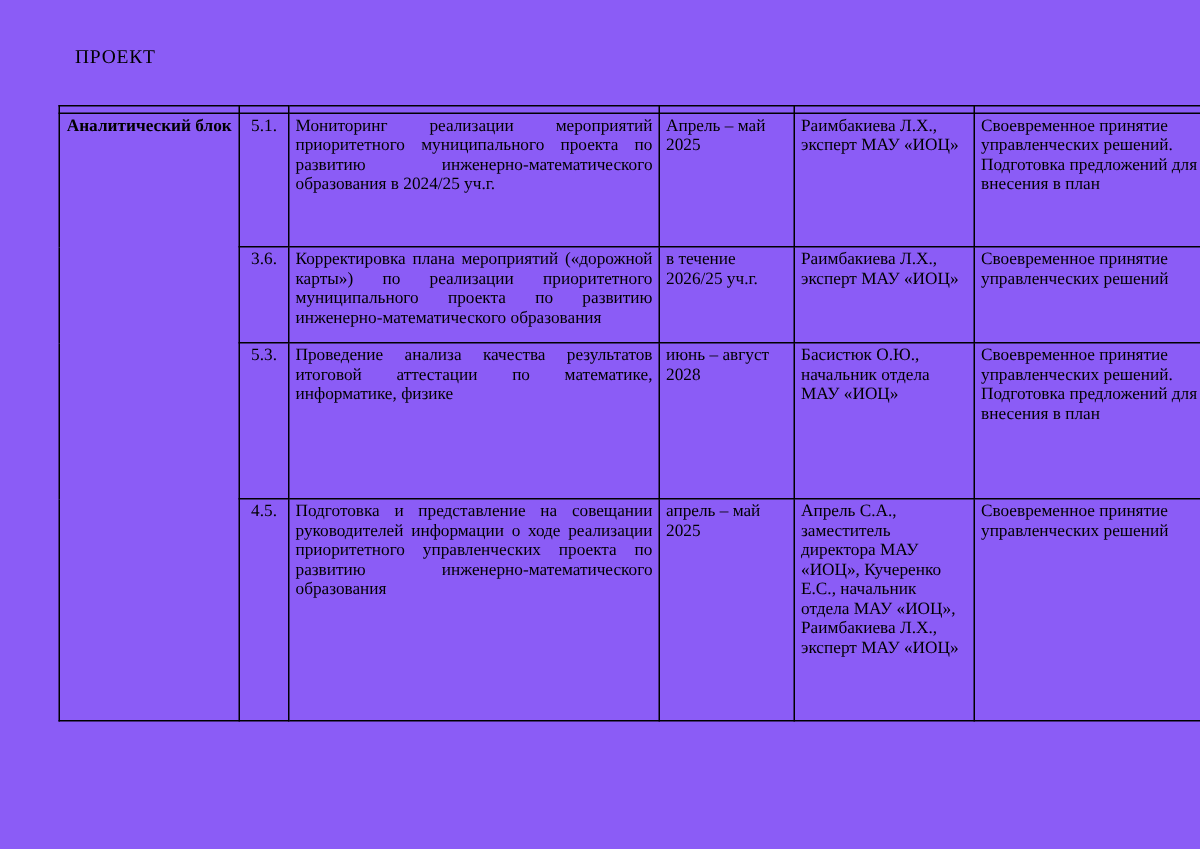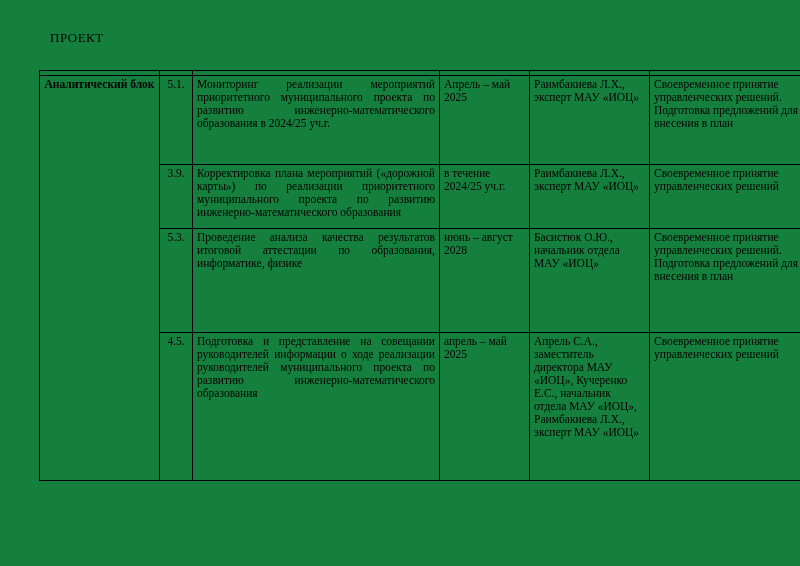--- a/index.html
+++ b/index.html
@@ -2,21 +2,21 @@
 <html><head>
 <meta charset="utf-8">
 <style>
   * { margin: 0; padding: 0; box-sizing: border-box; }
   html, body { background: #e9e9e9; }
   body { font-family: "Liberation Serif", serif; color: #000; }
   .page {
     position: relative;
     width: 800px;
     height: 566px;
-    background: #15803d;
+    background: #8b5cf6;
     margin: 0 auto;
     overflow: hidden;
   }
   .page-label {
     position: absolute;
     left: 50px;
     top: 30px;
     font-size: 13px;
     letter-spacing: 0.5px;
   }
@@ -84,38 +84,38 @@
       <tr class="r1">
         <td class="block-cell" rowspan="4">Аналитический блок</td>
         <td class="num-cell">5.1.</td>
         <td class="activity-cell">Мониторинг реализации мероприятий приоритетного муниципального проекта по развитию инженерно-математического образования в 2024/25 уч.г.</td>
         <td class="date-cell">Апрель – май 2025</td>
         <td class="person-cell">Раимбакиева Л.Х., эксперт МАУ «ИОЦ»</td>
         <td class="result-cell">Своевременное принятие управленческих решений. Подготовка предложений для внесения в план</td>
       </tr>
 
       <tr class="r2">
-        <td class="num-cell">3.9.</td>
+        <td class="num-cell">3.6.</td>
         <td class="activity-cell">Корректировка плана мероприятий («дорожной карты») по реализации приоритетного муниципального проекта по развитию инженерно-математического образования</td>
-        <td class="date-cell">в течение 2024/25 уч.г.</td>
+        <td class="date-cell">в течение 2026/25 уч.г.</td>
         <td class="person-cell">Раимбакиева Л.Х., эксперт МАУ «ИОЦ»</td>
         <td class="result-cell">Своевременное принятие управленческих решений</td>
       </tr>
 
       <tr class="r3">
         <td class="num-cell">5.3.</td>
-        <td class="activity-cell">Проведение анализа качества результатов итоговой аттестации по образования, информатике, физике</td>
+        <td class="activity-cell">Проведение анализа качества результатов итоговой аттестации по математике, информатике, физике</td>
         <td class="date-cell">июнь – август 2028</td>
         <td class="person-cell">Басистюк О.Ю., начальник отдела МАУ «ИОЦ»</td>
         <td class="result-cell">Своевременное принятие управленческих решений. Подготовка предложений для внесения в план</td>
       </tr>
 
       <tr class="r4">
         <td class="num-cell">4.5.</td>
-        <td class="activity-cell">Подготовка и представление на совещании руководителей информации о ходе реализации руководителей муниципального проекта по развитию инженерно-математического образования</td>
+        <td class="activity-cell">Подготовка и представление на совещании руководителей информации о ходе реализации приоритетного управленческих проекта по развитию инженерно-математического образования</td>
         <td class="date-cell">апрель – май 2025</td>
         <td class="person-cell">Апрель С.А., заместитель директора МАУ «ИОЦ», Кучеренко Е.С., начальник отдела МАУ «ИОЦ», Раимбакиева Л.Х., эксперт МАУ «ИОЦ»</td>
         <td class="result-cell">Своевременное принятие управленческих решений</td>
       </tr>
     </tbody>
   </table>
 
 </div>
 
 </body></html>

